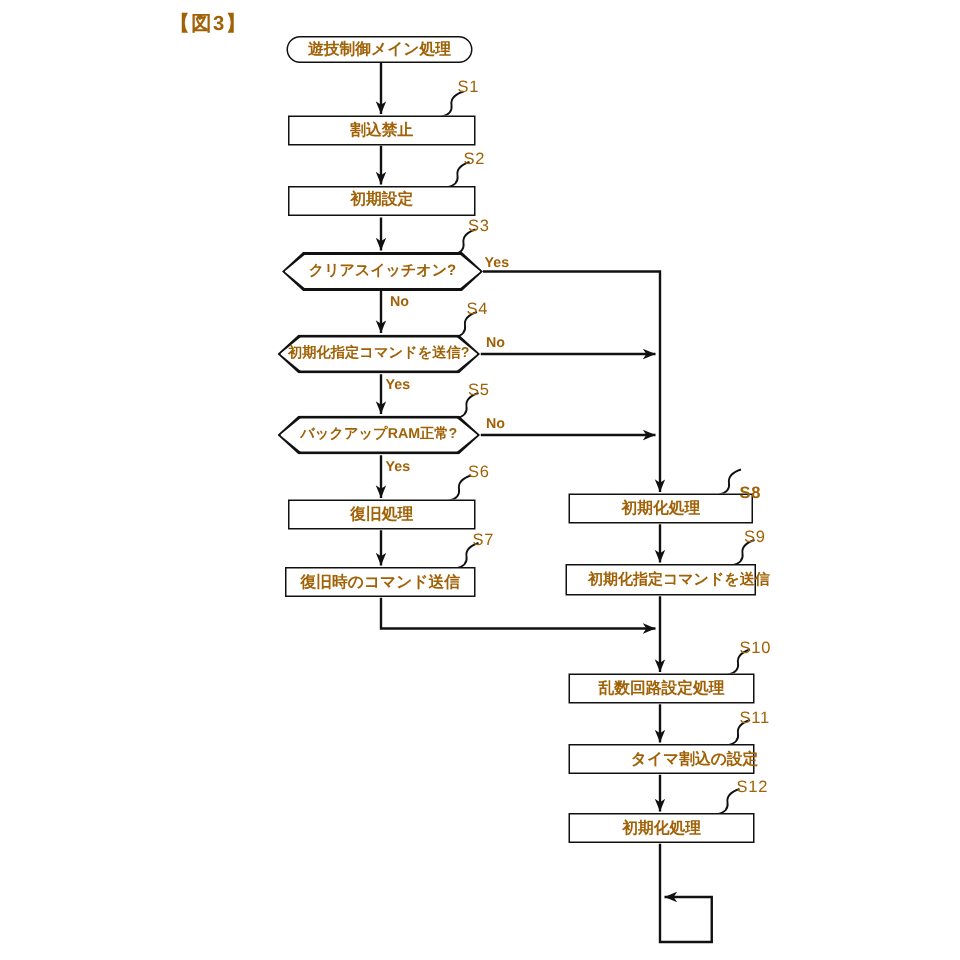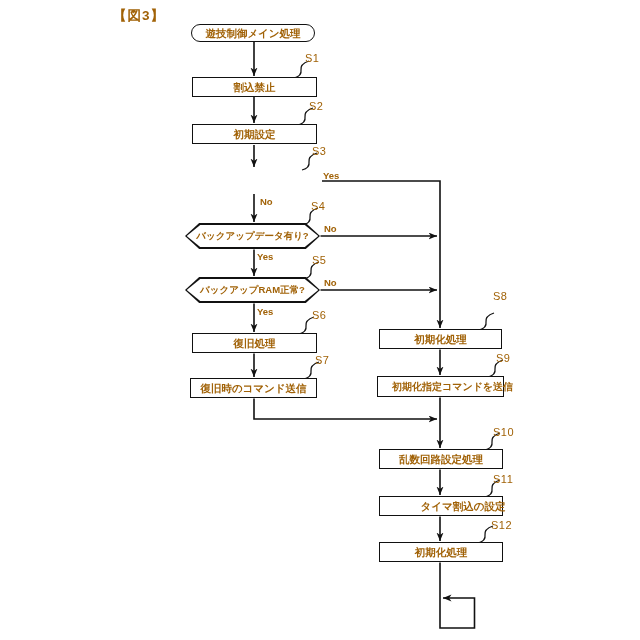--- a/index.html
+++ b/index.html
@@ -88,28 +88,32 @@
   <div class="figlabel">【図3】</div>
 
   <div class="node terminal" style="left:191px;top:24px;width:124px;height:18px;">
     <span>遊技制御メイン処理</span>
   </div>
 
   <div class="node" style="left:192px;top:77px;width:125px;height:20px;">
     <span>割込禁止</span>
   </div>
 
-  <div class="node" style="left:192px;top:124px;width:125px;height:20px;">
+  <div class="node" style="left:192px;top:124px;width:125px;height:20px;font-family:Liberation Mono, monospace;">
     <span>初期設定</span>
   </div>
 
+  <div class="hex" style="left:188px;top:168px;width:134px;height:26px;">
+    <span class="hexfill"></span>
+    <span class="txt" style="font-size:10px;">クリアスイッチオン?</span>
+  </div>
 
   <div class="hex" style="left:185px;top:223px;width:135px;height:26px;">
     <span class="hexfill"></span>
-    <span class="txt">バックアップデータ有り?</span>
+    <span class="txt">初期化指定コマンドを送信?</span>
   </div>
 
   <div class="hex" style="left:185px;top:277px;width:135px;height:26px;">
     <span class="hexfill"></span>
     <span class="txt">バックアップRAM正常?</span>
   </div>
 
   <div class="node" style="left:192px;top:333px;width:125px;height:20px;">
     <span>復旧処理</span>
   </div>
@@ -138,21 +142,21 @@
     <span>初期化処理</span>
   </div>
 
   <div class="steplabel" style="left:305px;top:52px;">S1</div>
   <div class="steplabel" style="left:309px;top:100px;">S2</div>
   <div class="steplabel" style="left:312px;top:145px;">S3</div>
   <div class="steplabel" style="left:311px;top:200px;">S4</div>
   <div class="steplabel" style="left:312px;top:254px;">S5</div>
   <div class="steplabel" style="left:312px;top:309px;">S6</div>
   <div class="steplabel" style="left:315px;top:354px;">S7</div>
-  <div class="steplabel" style="left:493px;top:290px;">S8</div>
+  <div class="steplabel" style="left:493px;top:323px;font-weight:bold;">S8</div>
   <div class="steplabel" style="left:496px;top:352px;">S9</div>
   <div class="steplabel" style="left:493px;top:426px;">S10</div>
   <div class="steplabel" style="left:493px;top:473px;">S11</div>
   <div class="steplabel" style="left:491px;top:519px;">S12</div>
 
   <div class="branchlabel" style="left:323px;top:170px;">Yes</div>
   <div class="branchlabel" style="left:260px;top:196px;">No</div>
   <div class="branchlabel" style="left:324px;top:223px;">No</div>
   <div class="branchlabel" style="left:257px;top:251px;">Yes</div>
   <div class="branchlabel" style="left:324px;top:277px;">No</div>

